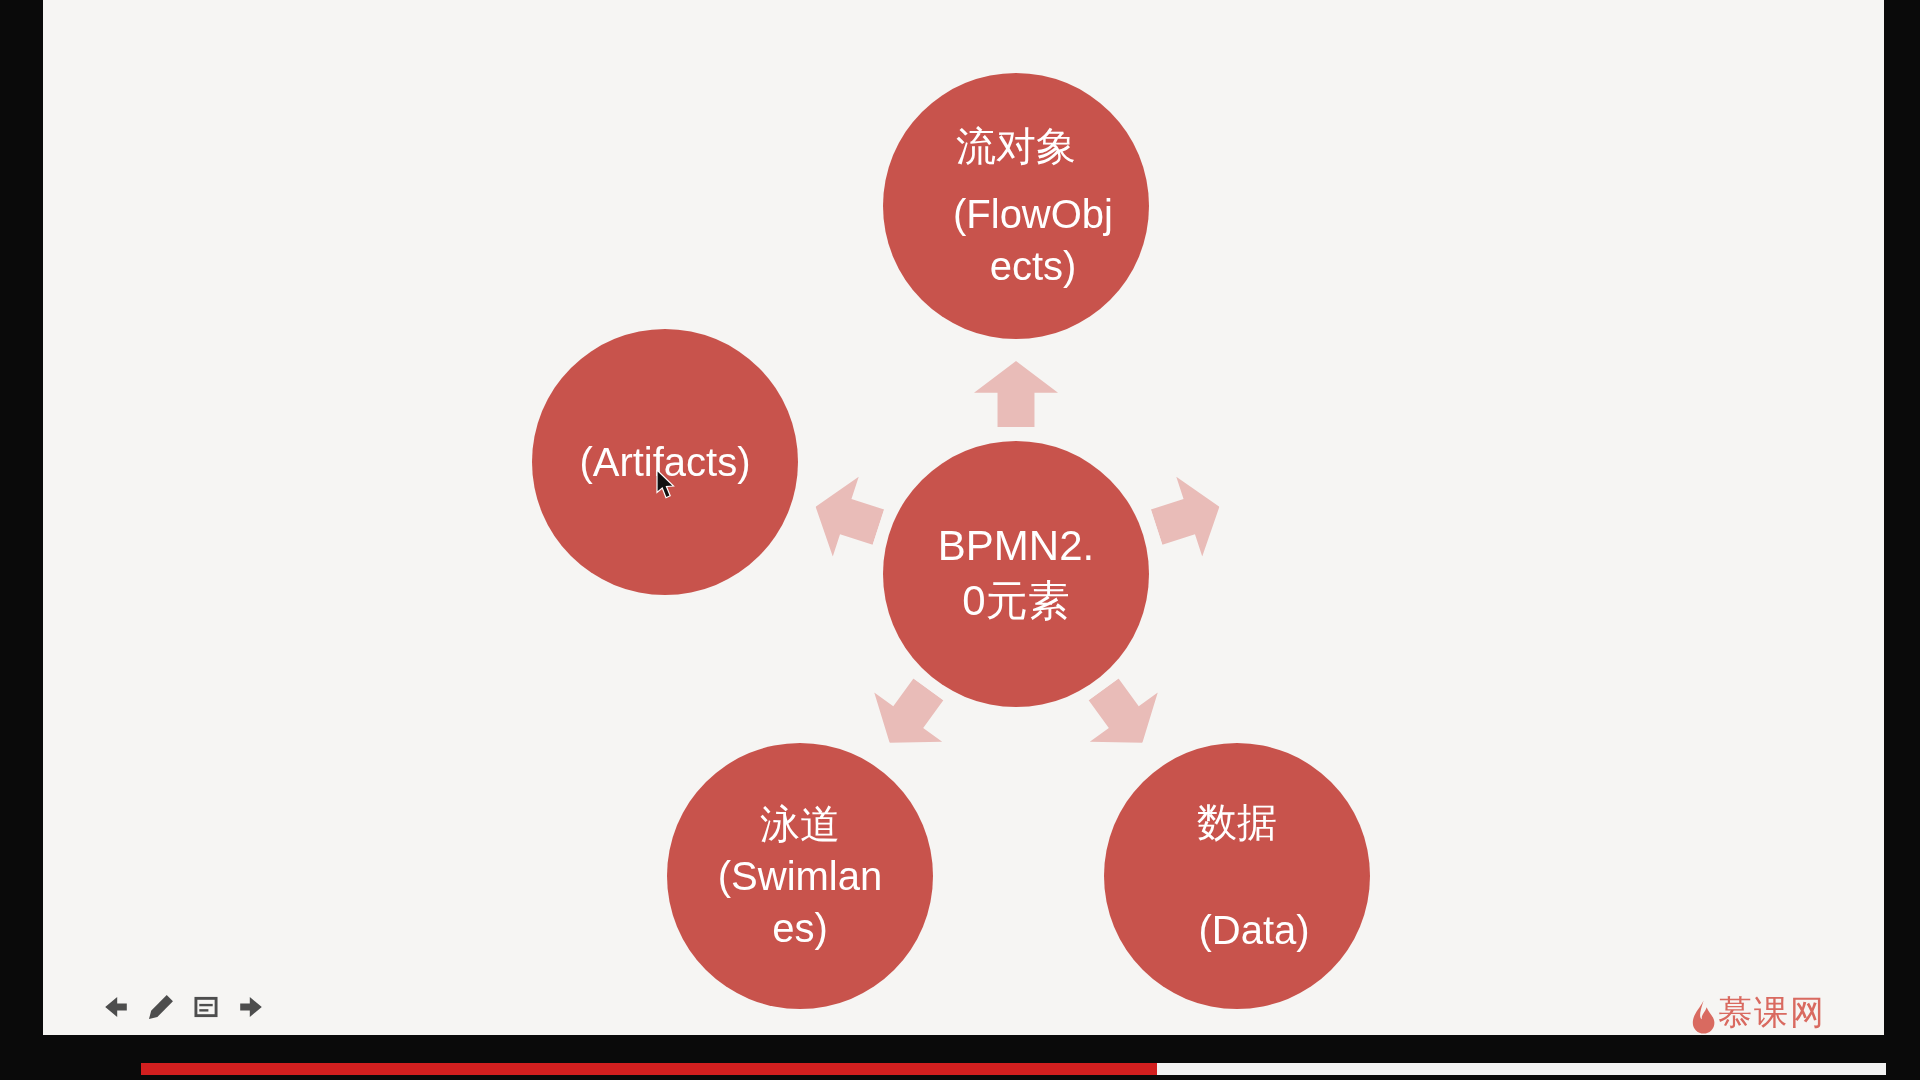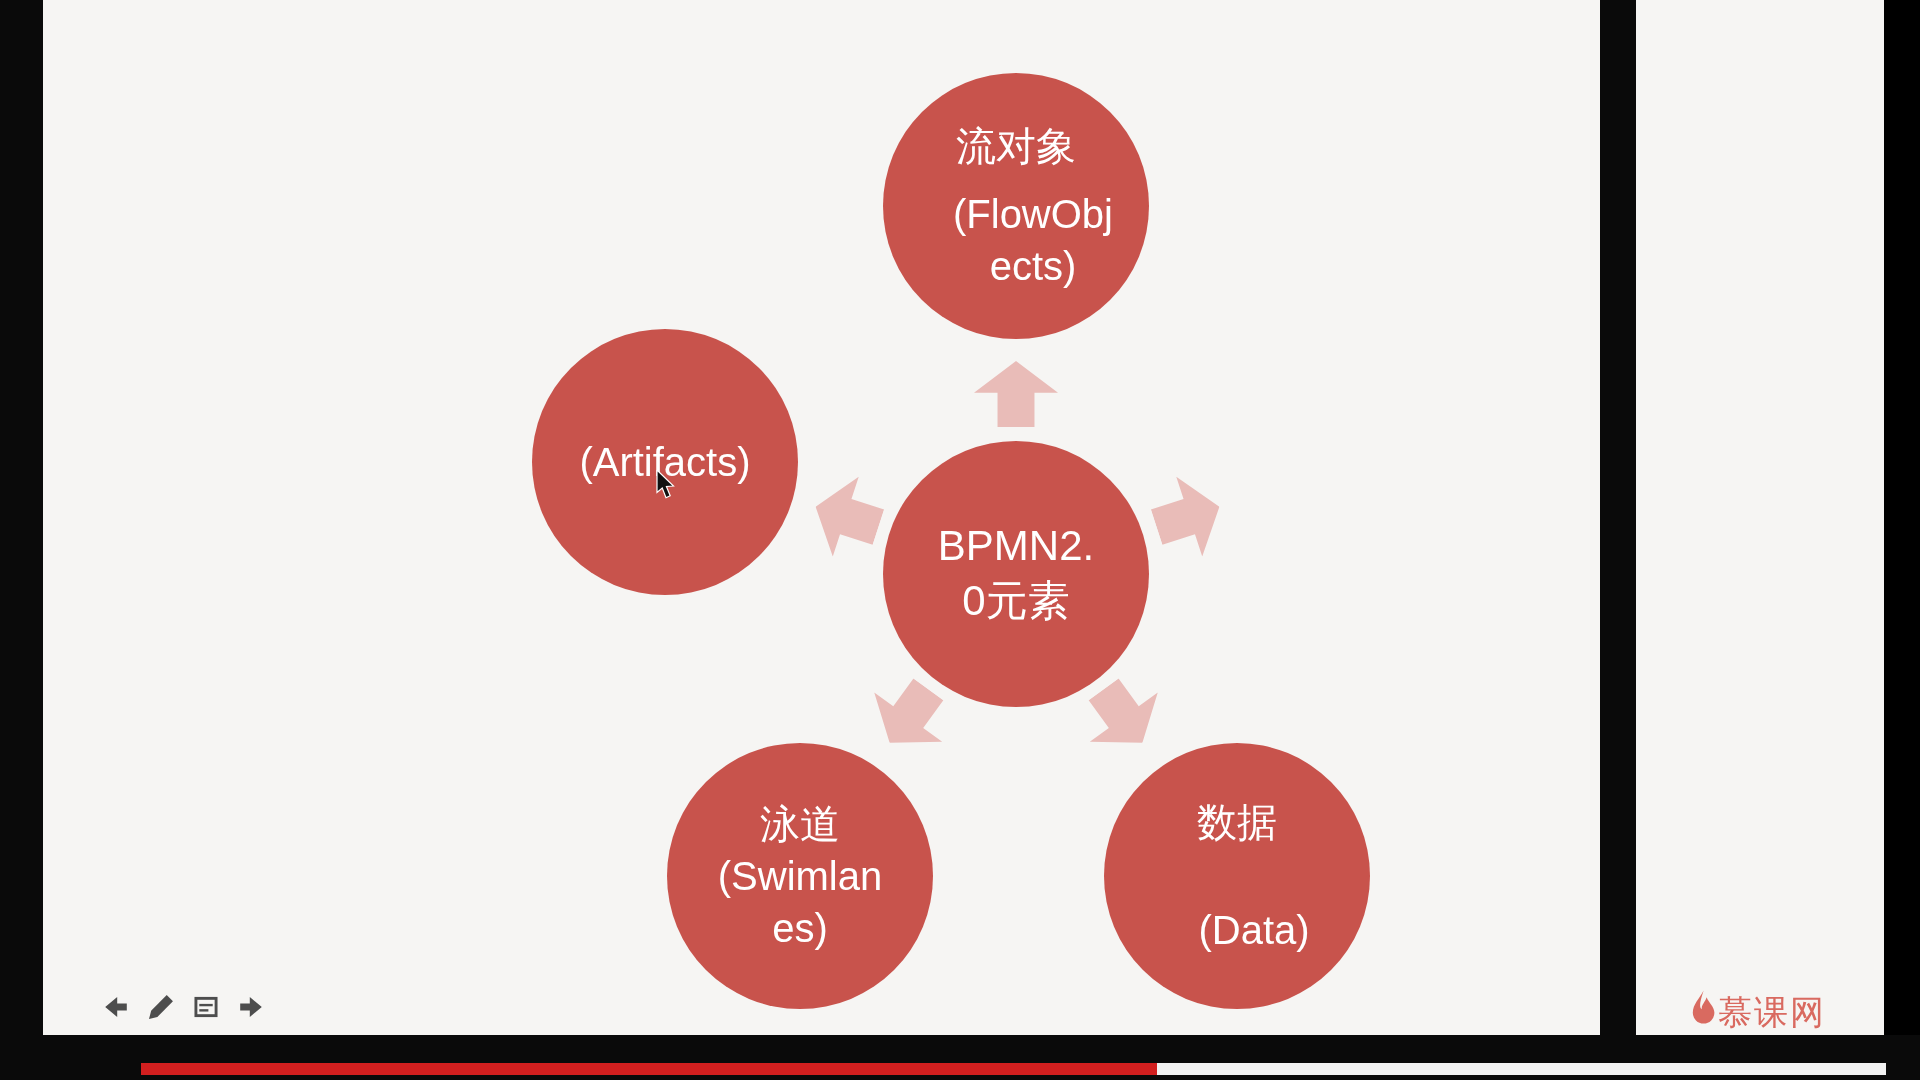--- a/index.html
+++ b/index.html
@@ -1,18 +1,18 @@
 <!DOCTYPE html>
 <html style="--accent: #c8534c; --arrow: #e9bcb8; --slide-bg: #f6f5f3; --logo-color: #d96a60; --progress-watched: #d21f1f; --progress-remaining: #f2f2f2;"><head>
 <meta charset="utf-8">
 <style>
   * { margin:0; padding:0; box-sizing:border-box; }
   html,body { width:1920px; height:1080px; background:#000; overflow:hidden;
               font-family:"Liberation Sans","DejaVu Sans",sans-serif; }
-  .stage { position:relative; width:1636px; height:1080px; background:#be185d;padding-left:38px; }
+  .stage { position:relative; width:1920px; height:1080px; background:#be185d;padding-left:38px; }
 
   .slide { position:absolute; left:43px; top:0; width:1841px; height:1035px;
            background:var(--slide-bg,#f6f5f3); }
 
   
   .circle { position:absolute; width:266px; height:266px; border-radius:50%;
             background:var(--accent,#c8534c); color:#fff;
             display:flex; flex-direction:column; align-items:center; justify-content:center;
             text-align:center; }
   .circle .title { font-size:40px; line-height:1.3; white-space:pre-line; }
@@ -39,21 +39,21 @@
   
   .cursor { position:absolute; left:612px; top:470px; }
 
   
   .toolbar { position:absolute; left:58px; top:992px; display:flex; gap:15px; align-items:center; }
   .tool-btn { width:30px; height:30px; display:flex; align-items:center; justify-content:center;
               cursor:pointer; }
   .tool-btn svg { display:block; }
 
   
-  .logo { position:absolute; right:58px; top:990px; display:flex; align-items:flex-start; gap:0;
+  .logo { position:absolute; right:58px; top:990px; display:flex; align-items:flex-end; gap:0;
           color:var(--logo-color,#d96a60); font-size:34px; letter-spacing:2px; cursor:pointer; }
   .logo svg { display:block; }
 
   
   .bar-left  { position:absolute; left:0; top:0; width:43px; height:1080px; background:#0a0a0a; }
   .bar-right { position:absolute; right:0; top:0; width:36px; height:1080px; background:#0a0a0a; }
   .bar-bottom{ position:absolute; left:0; top:1035px; width:1920px; height:45px; background:#0a0a0a; }
 
   
   .progress { position:absolute; left:0; top:1063px; width:1920px; height:12px; cursor:pointer; }

